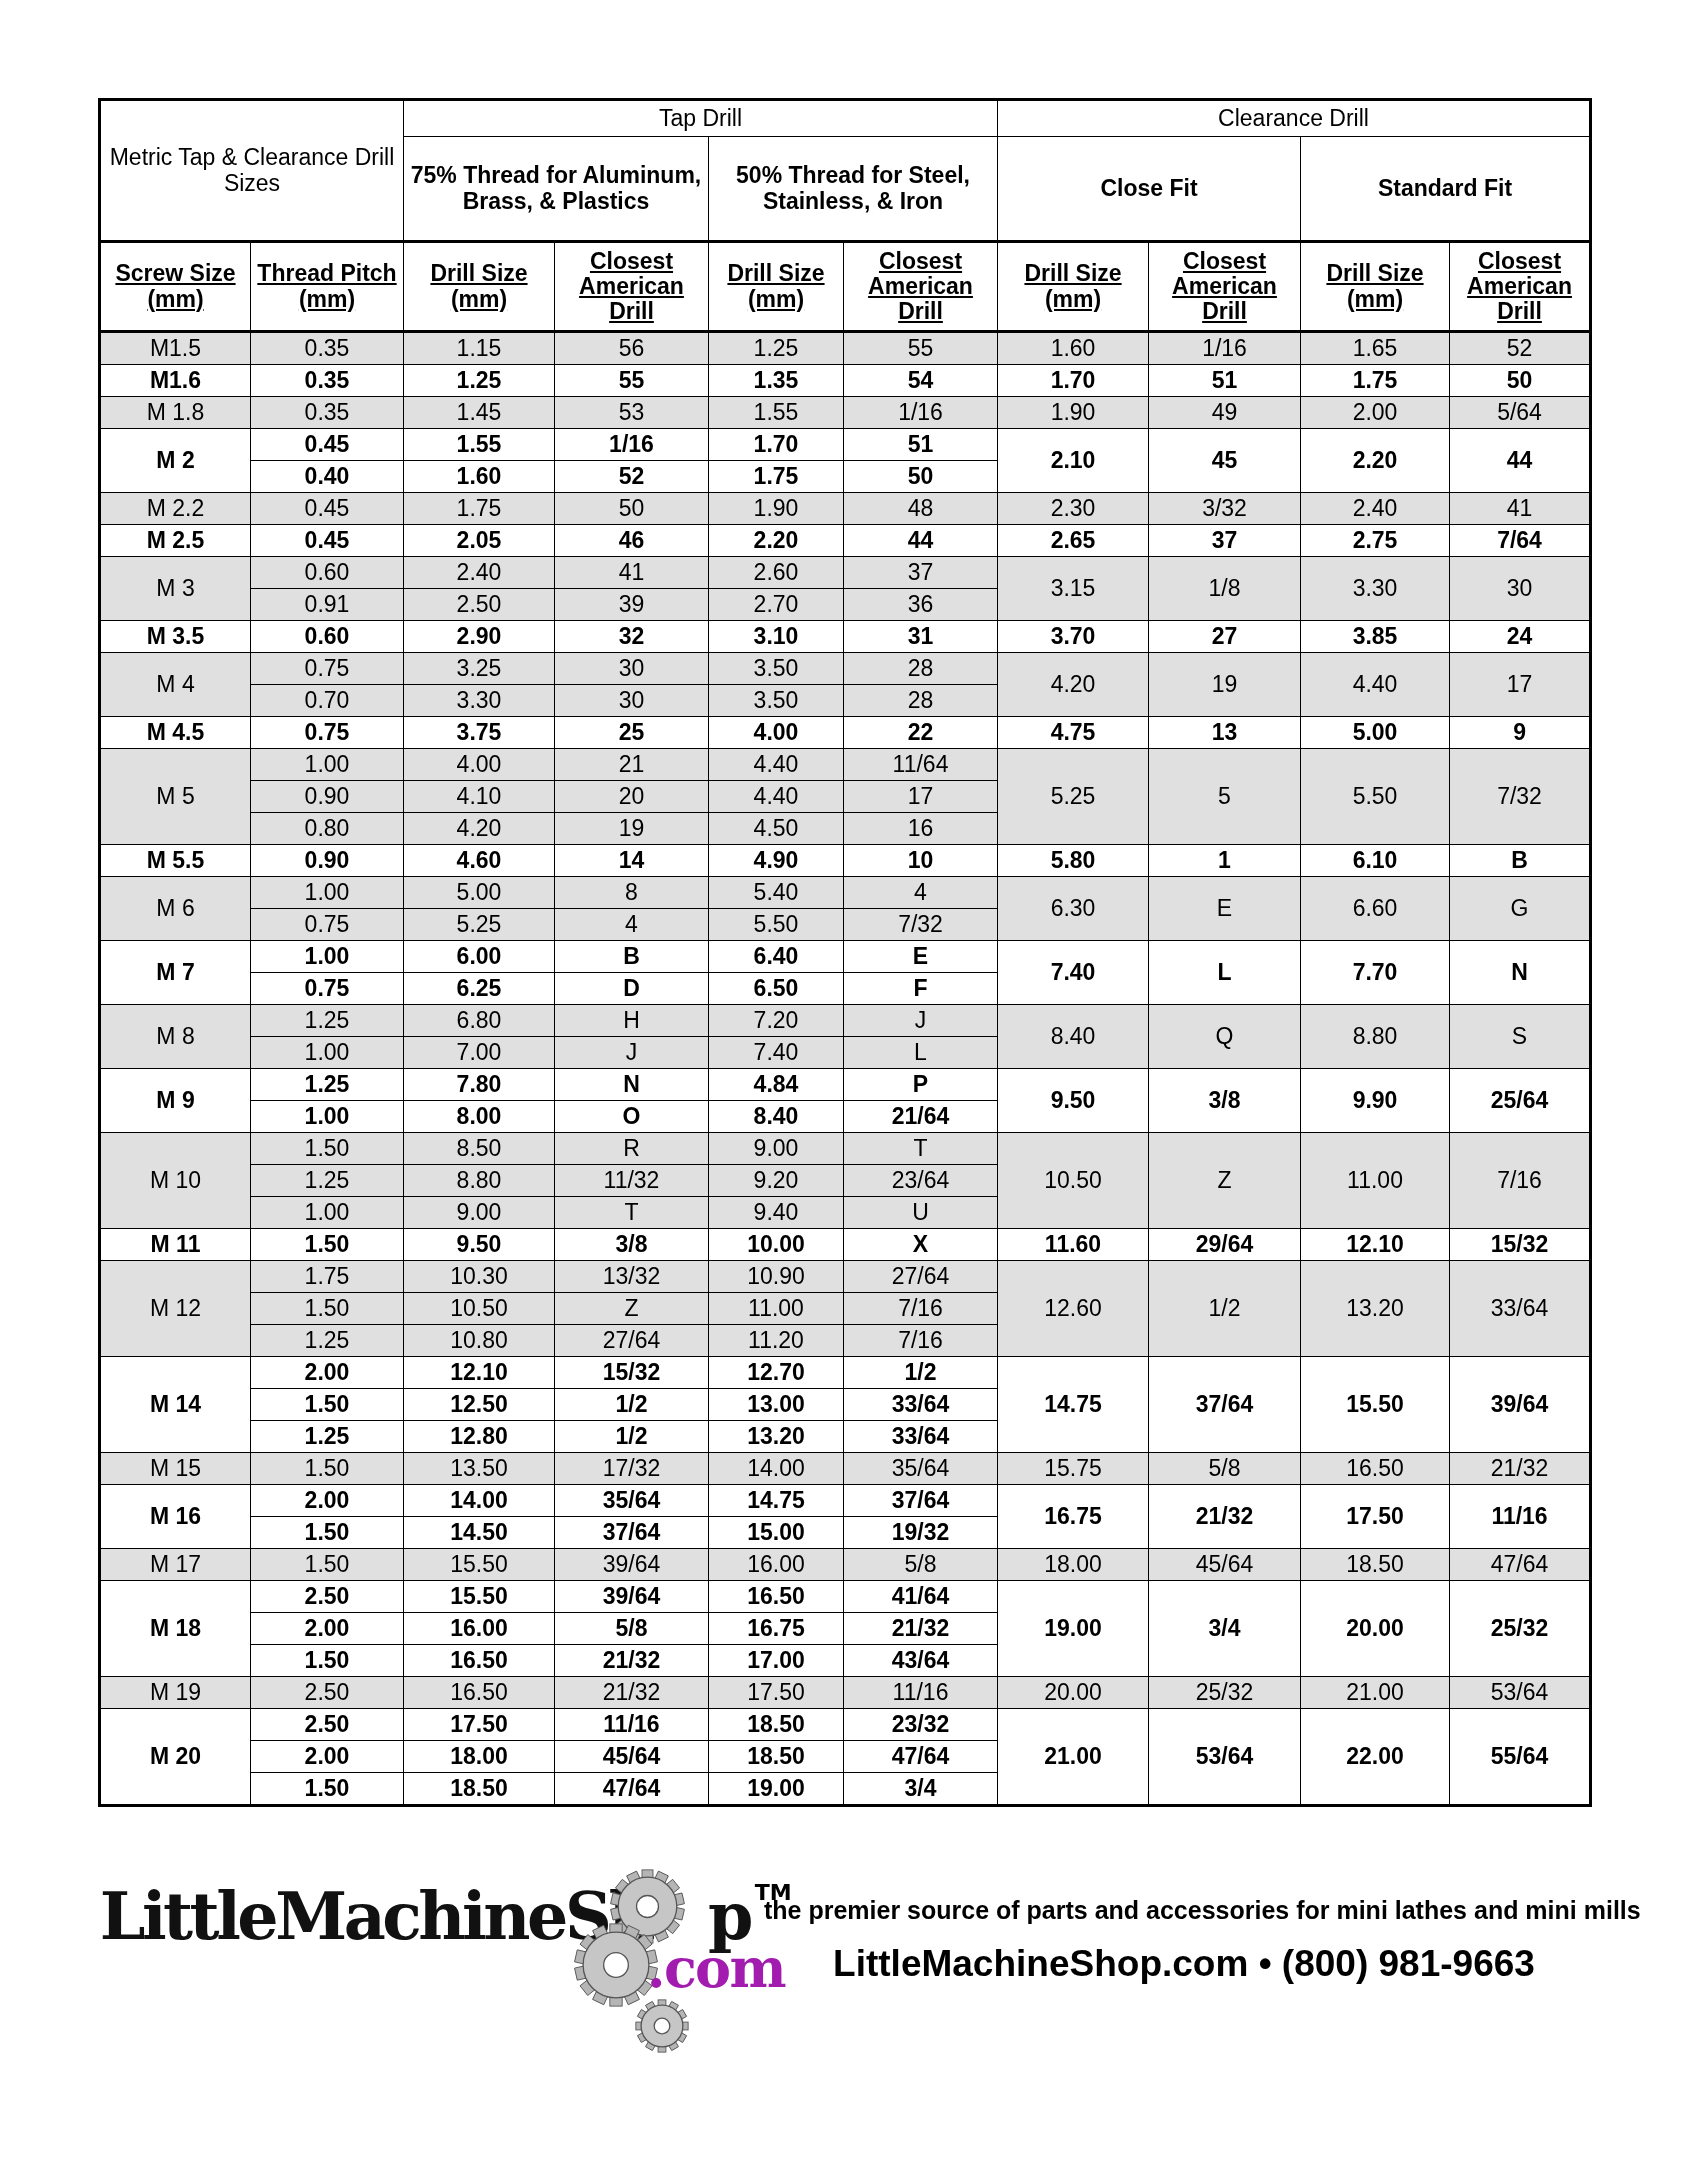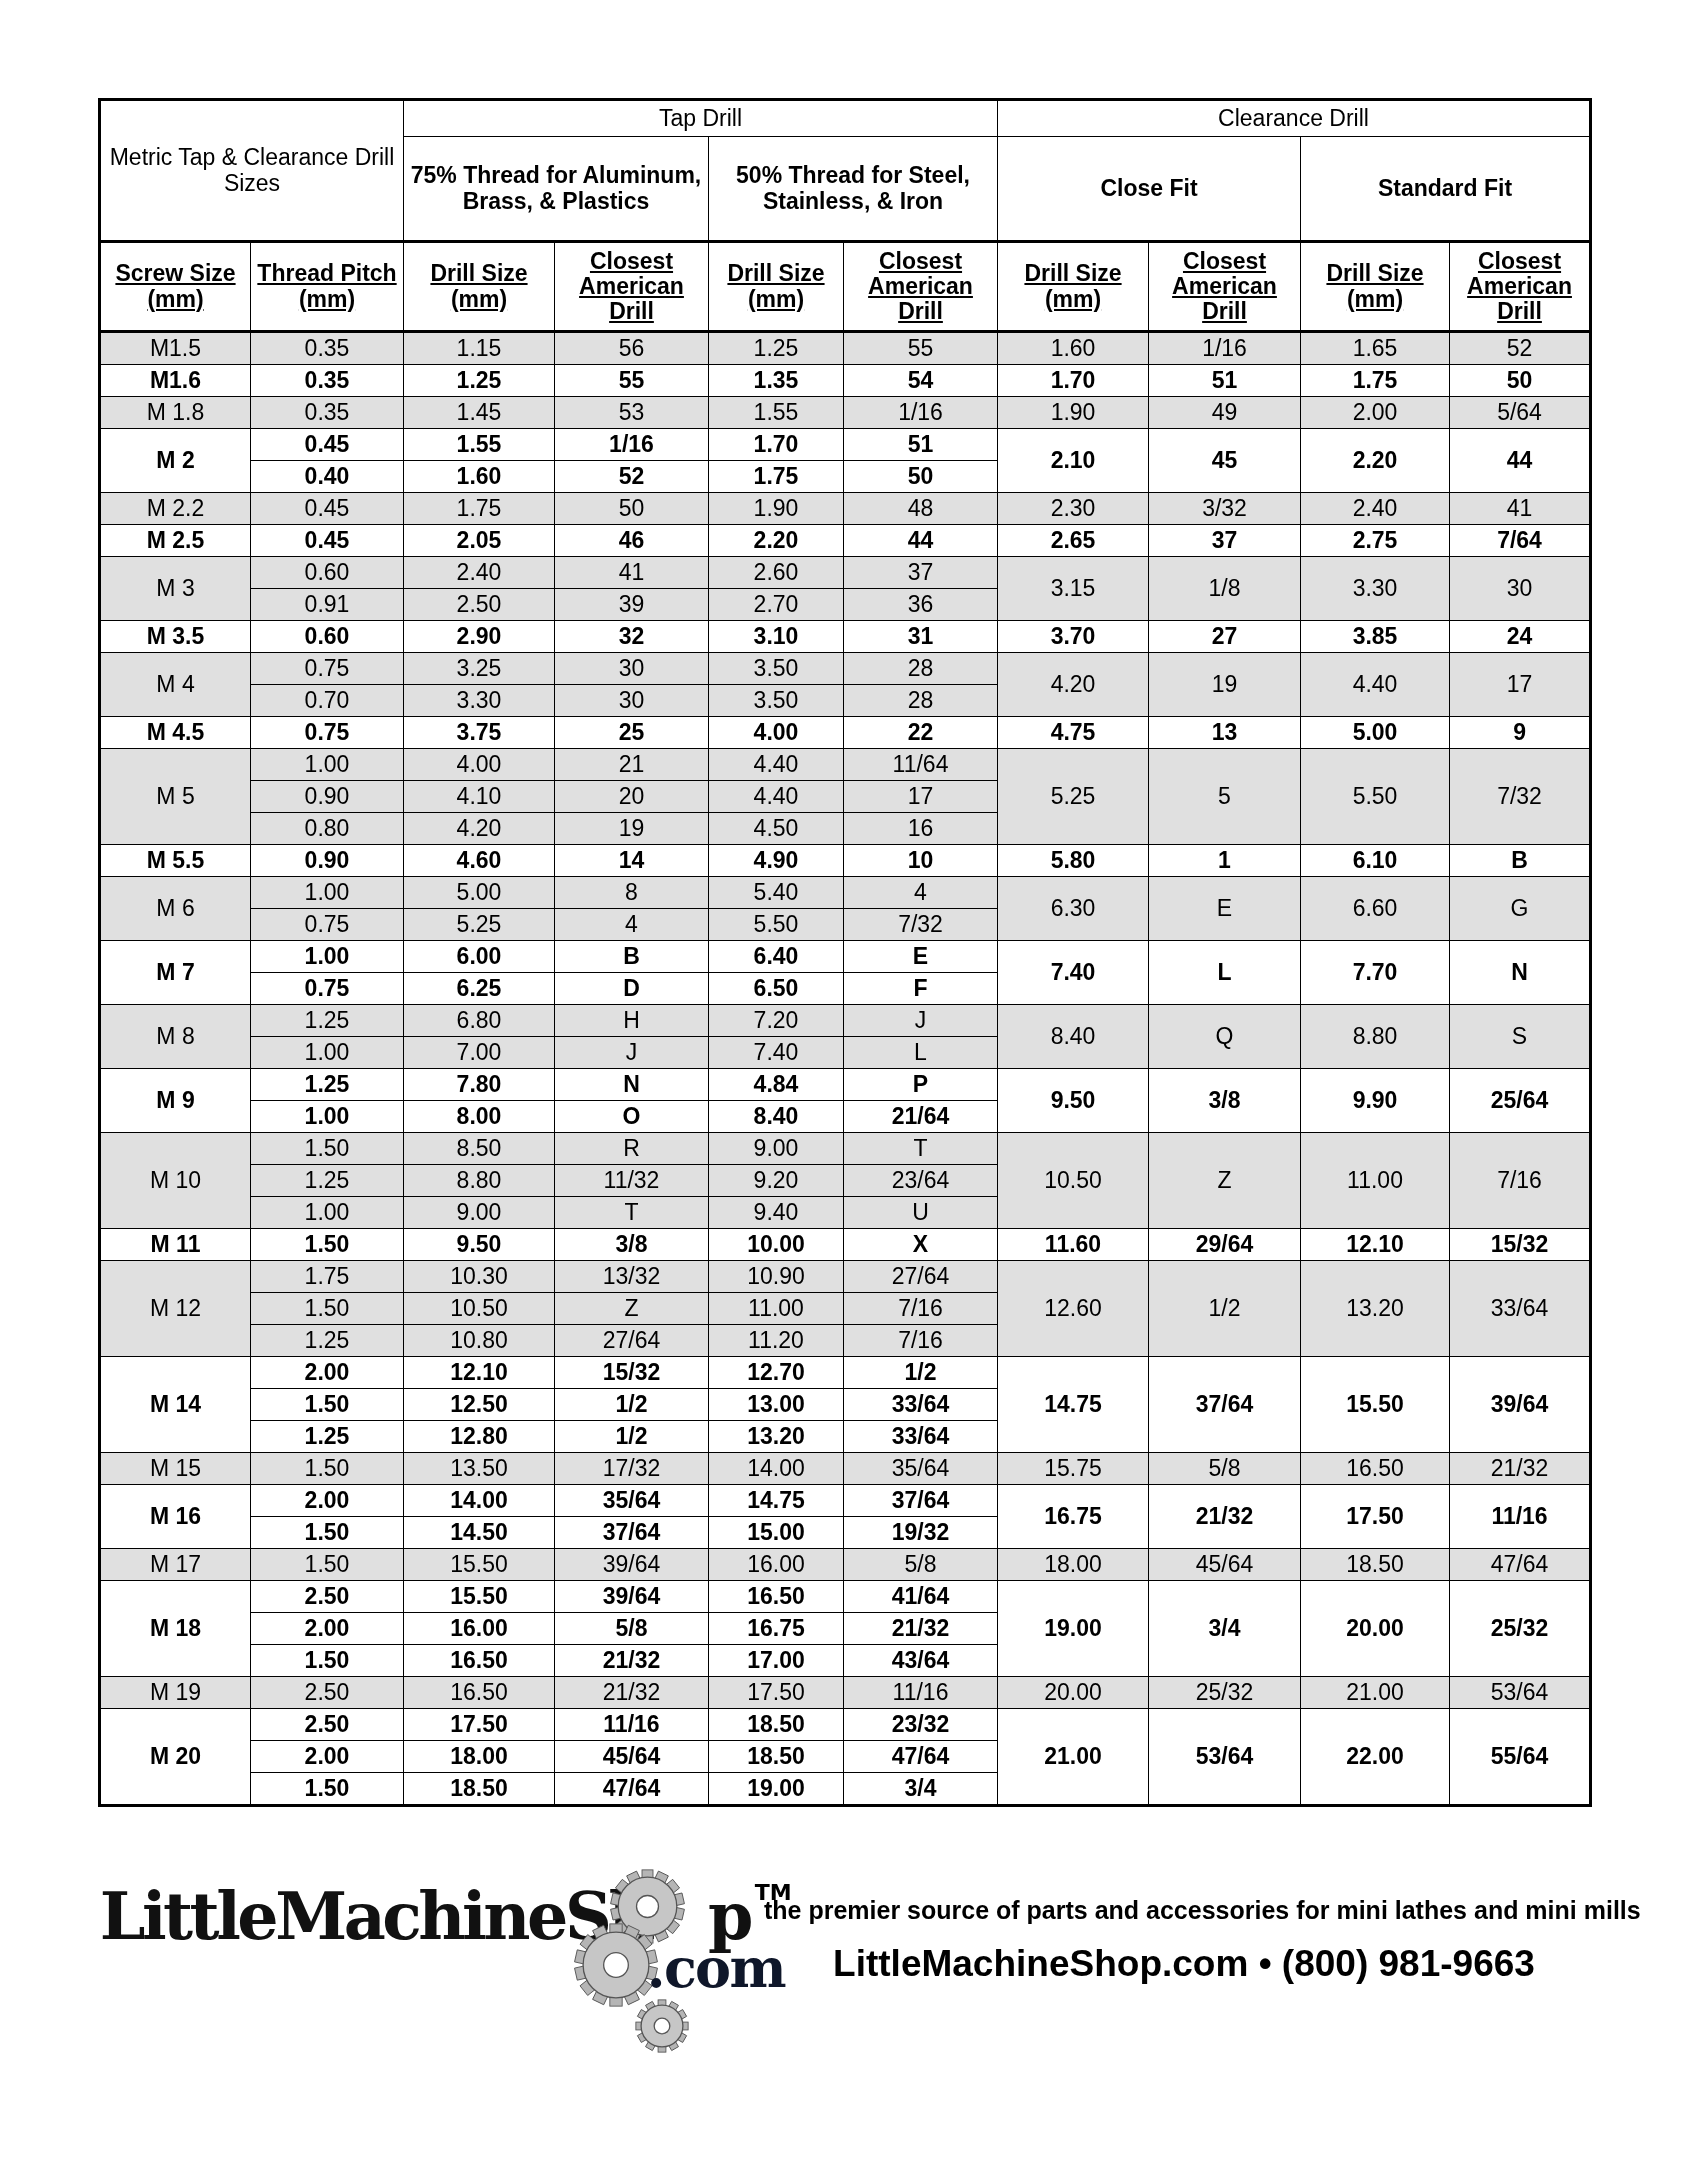--- a/index.html
+++ b/index.html
@@ -609,18 +609,18 @@
           <rect x="26.5" y="1" width="9" height="11.399999999999999" fill="#b5b5b5" stroke="#555" stroke-width="1" transform="rotate(180 31 31)"></rect>
           <rect x="26.5" y="1" width="9" height="11.399999999999999" fill="#b5b5b5" stroke="#555" stroke-width="1" transform="rotate(210 31 31)"></rect>
           <rect x="26.5" y="1" width="9" height="11.399999999999999" fill="#b5b5b5" stroke="#555" stroke-width="1" transform="rotate(240 31 31)"></rect>
           <rect x="26.5" y="1" width="9" height="11.399999999999999" fill="#b5b5b5" stroke="#555" stroke-width="1" transform="rotate(270 31 31)"></rect>
           <rect x="26.5" y="1" width="9" height="11.399999999999999" fill="#b5b5b5" stroke="#555" stroke-width="1" transform="rotate(300 31 31)"></rect>
           <rect x="26.5" y="1" width="9" height="11.399999999999999" fill="#b5b5b5" stroke="#555" stroke-width="1" transform="rotate(330 31 31)"></rect>
           <circle cx="31" cy="31" r="24" fill="#c6c6c6" stroke="#555" stroke-width="1.5"></circle>
           <circle cx="31" cy="31" r="9" fill="#ffffff" stroke="#555" stroke-width="1.5"></circle>
         </g>
       </svg>
-    <span class="dotcom" style="color: #0f172a;">.com</span>
+    <span class="dotcom" style="color: #a21caf;">.com</span>
   </div>
   <div id="tagline">the premier source of parts and accessories for mini lathes and mini mills</div>
   <div id="contact">LittleMachineShop.com • (800) 981-9663</div>
 </div>
 
 
 </body></html>

